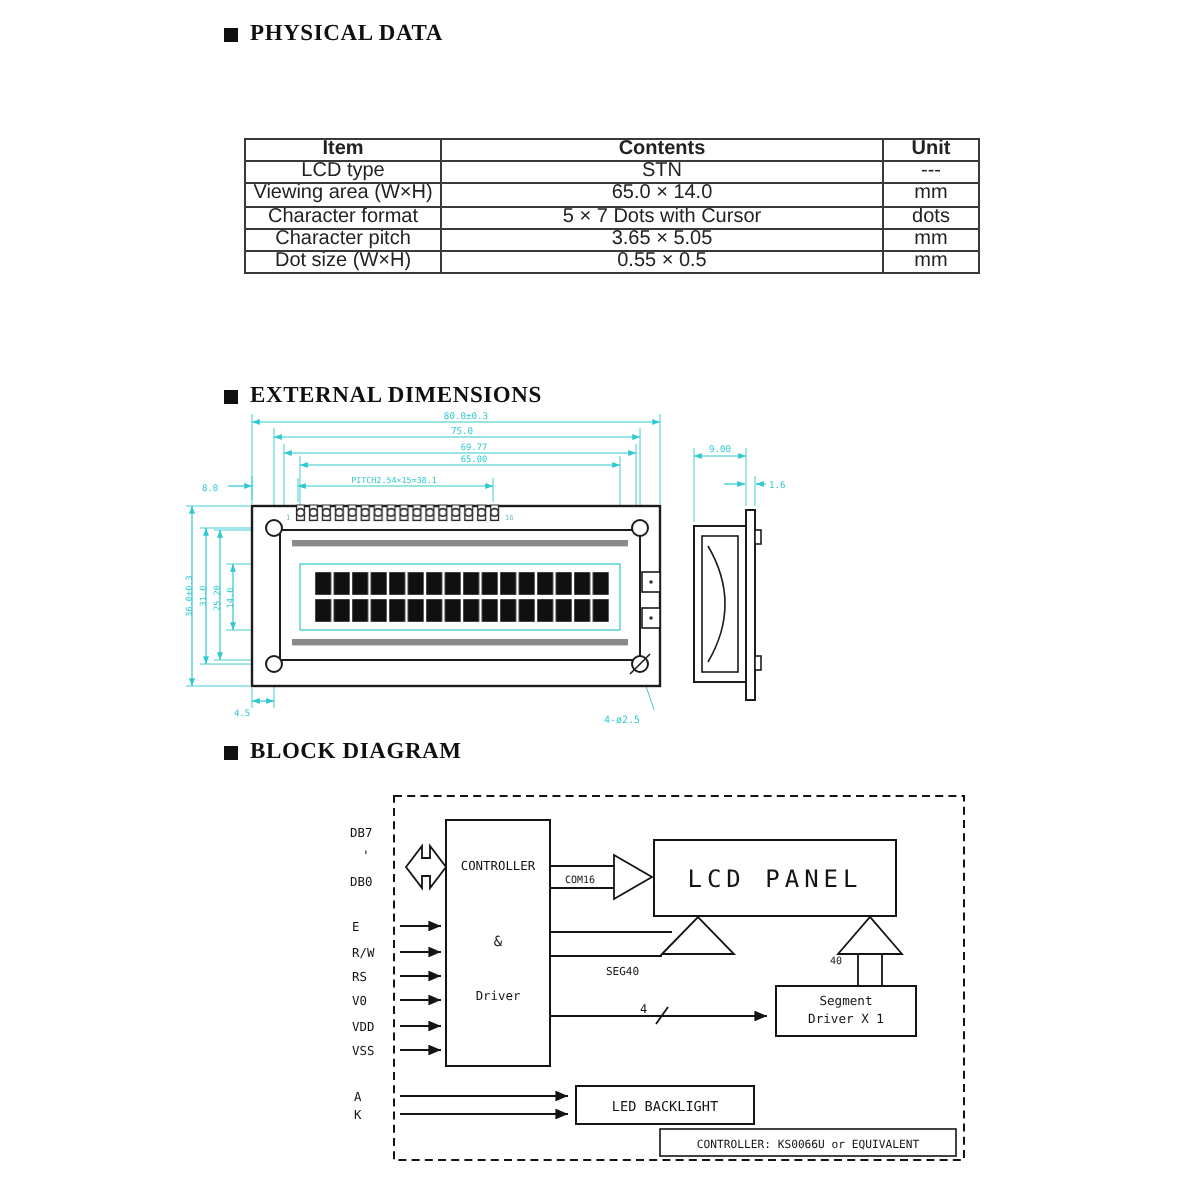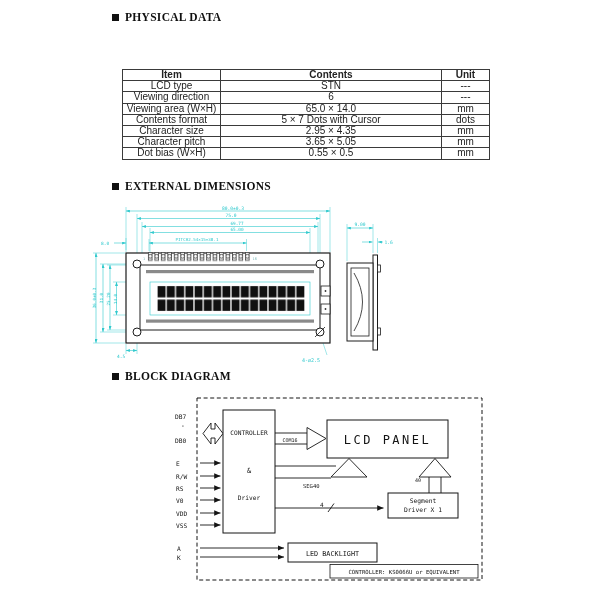--- a/index.html
+++ b/index.html
@@ -41,53 +41,43 @@
       <th>Item</th>
       <th>Contents</th>
       <th>Unit</th>
     </tr>
     <tr>
           <td>LCD type</td>
           <td>STN</td>
           <td class="unit">---</td>
         </tr>
     <tr>
-          <td>Viewing direction</td>
-          <td>6</td>
-          <td class="unit">---</td>
-        </tr>
-    <tr>
           <td>Viewing area (W×H)</td>
           <td>65.0 × 14.0</td>
           <td class="unit">mm</td>
         </tr>
     <tr>
-          <td>Contents format</td>
+          <td>Character format</td>
           <td>5 × 7 Dots with Cursor</td>
           <td class="unit">dots</td>
-        </tr>
-    <tr>
-          <td>Character size</td>
-          <td>2.95 × 4.35</td>
-          <td class="unit">mm</td>
         </tr>
     <tr>
           <td>Character pitch</td>
           <td>3.65 × 5.05</td>
           <td class="unit">mm</td>
         </tr>
     <tr>
-          <td>Dot bias (W×H)</td>
+          <td>Dot size (W×H)</td>
           <td>0.55 × 0.5</td>
           <td class="unit">mm</td>
         </tr>
   </tbody>
     </table>
 
-  <div class="sec-header" style="top:180px">
+  <div class="sec-header" style="top:192px">
     <span class="bullet"></span>
     <span>EXTERNAL DIMENSIONS</span>
   </div>
 
   <svg style="position:absolute;left:85px;top:198px" width="430" height="172" viewBox="0 0 430 172">
     <defs>
       <marker id="ca" markerWidth="7" markerHeight="5" refX="6.5" refY="2.5" orient="auto-start-reverse">
         <path d="M0,0 L6.5,2.5 L0,5 z" fill="#2fc9cd"></path>
       </marker>
       <pattern id="charpx" x="72" y="87" width="9.25" height="13.5" patternUnits="userSpaceOnUse">

